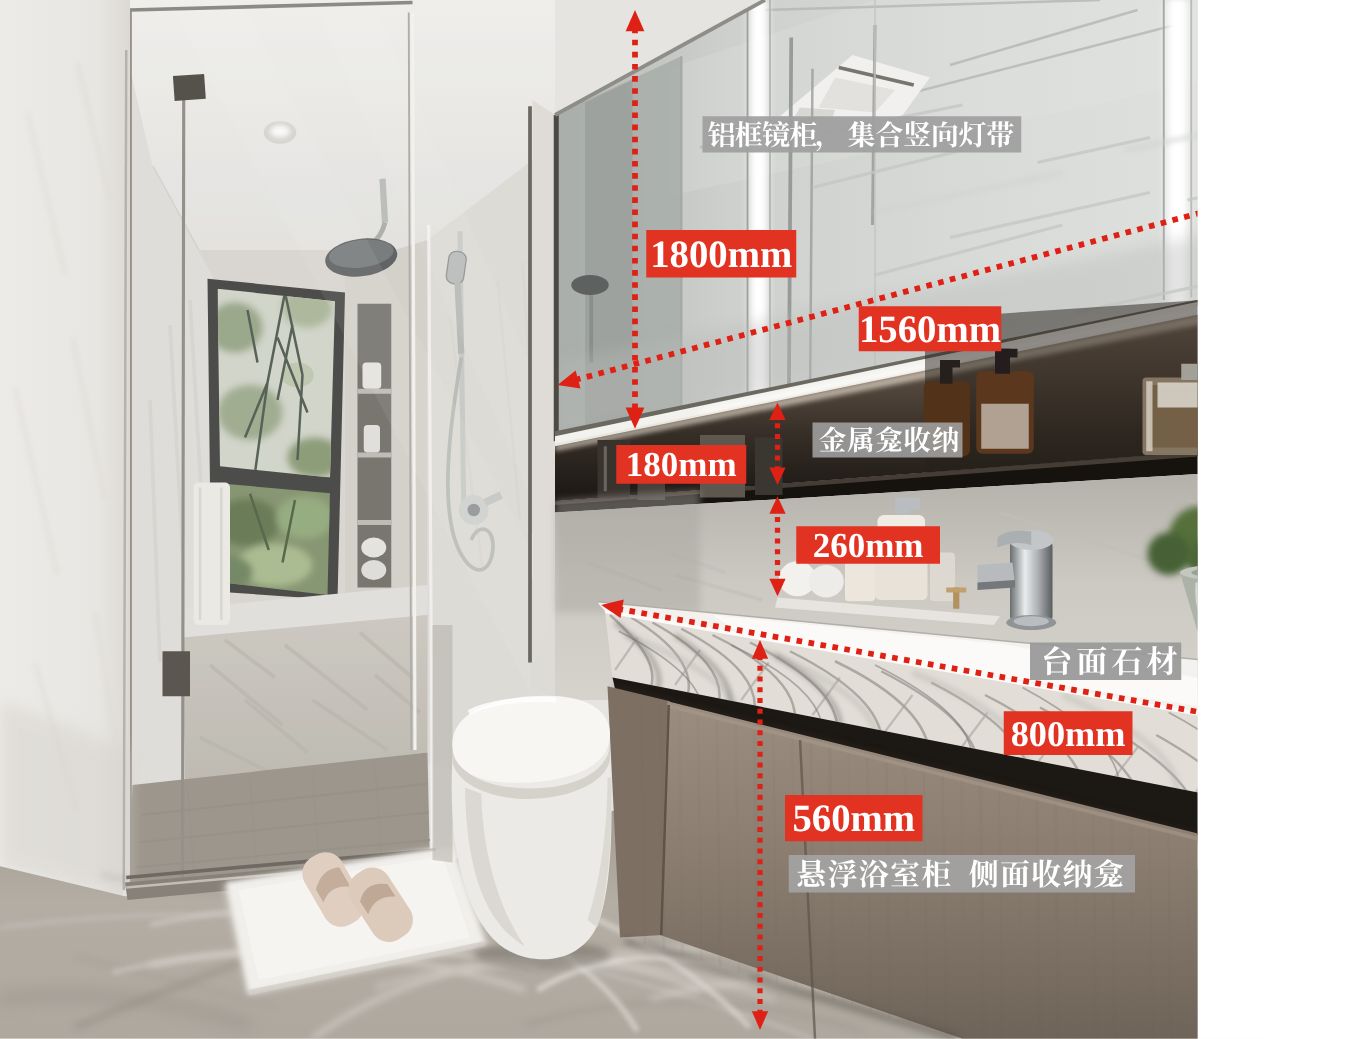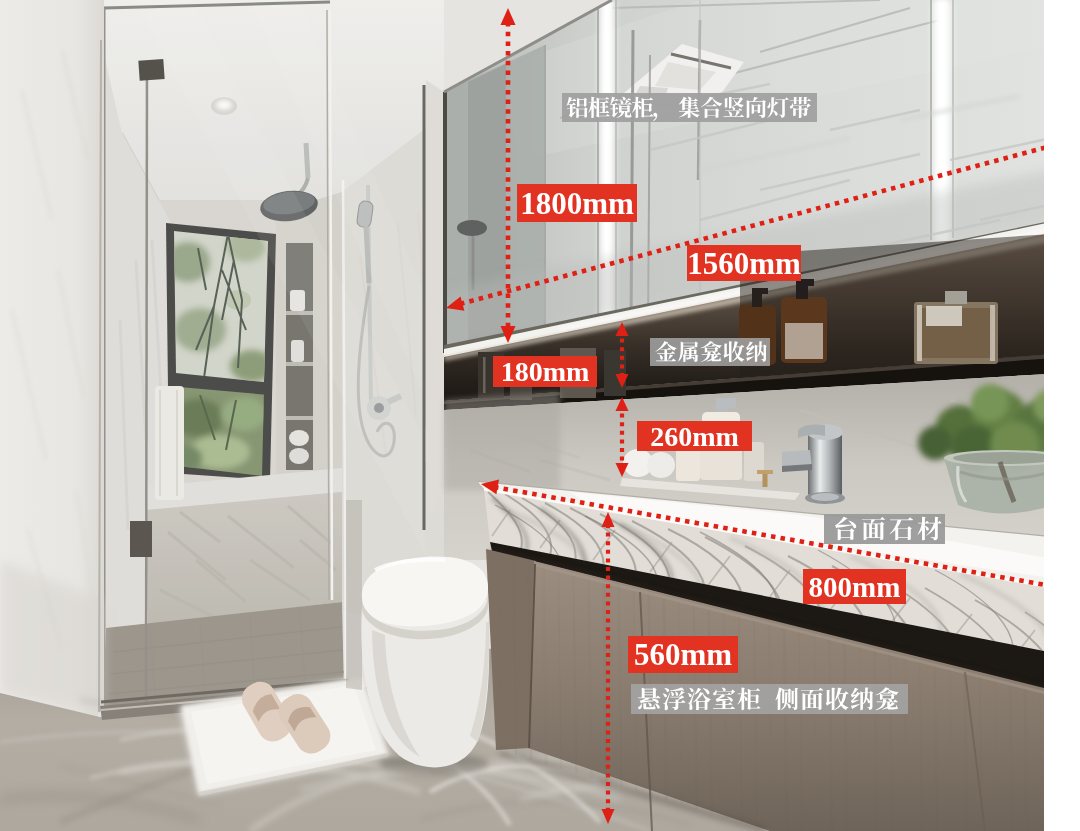--- a/index.html
+++ b/index.html
@@ -1,15 +1,15 @@
 <!DOCTYPE html>
 <html><head><meta charset="utf-8"><title>bathroom</title>
 <style>
 html,body{margin:0;padding:0;background:#fff;font-family:"Liberation Sans",sans-serif;}
-#page{width:1044px;height:831px;overflow:hidden;position:relative;}
+#page{width:958px;height:831px;overflow:hidden;position:relative;}
 </style></head>
 <body>
 <div id="page">
 <svg width="1080" height="831" viewBox="0 0 1080 831">
 <defs>
 <path id="g0" d="M566 25V297H818V25ZM458 371V-84H477C533 -84 566 -65 566 -57V-4H818V-70H838C895 -70 931 -50 931 -44V289C953 292 964 299 970 307L867 387L813 325H577ZM593 504V726H800V504ZM489 799V412H508C561 412 593 431 593 438V475H800V424H819C873 424 909 444 909 448V719C930 722 940 729 946 737L847 813L796 754H604ZM245 778C271 781 279 789 282 802L126 846C117 741 76 564 23 461L33 455C54 473 75 493 94 515L100 494H177V359H32L40 331H177V99C177 79 169 70 121 33L239 -71C247 -61 256 -45 259 -25C337 62 397 143 428 186L422 195L291 122V331H430C444 331 454 336 457 347C420 383 359 435 359 435L304 359H291V494H407C420 494 430 499 433 510C397 546 335 597 335 597L280 523H101C140 568 174 620 201 672H430C444 672 454 677 457 688C420 724 358 774 358 774L303 701H215C227 727 237 753 245 778Z"></path>
 <path id="g1" d="M315 678 266 604V809C292 813 300 823 302 838L159 852V604H28L36 575H146C126 426 88 270 23 155L36 144C84 193 125 247 159 307V-90H181C221 -90 266 -65 266 -54V471C285 431 301 380 301 337C373 266 465 414 266 503V575H379L390 577V25C379 17 367 7 360 -2L474 -70L508 -13H953C968 -13 978 -8 981 3C940 40 873 93 873 93L814 16H501V740H927C942 740 952 745 955 756C914 792 846 846 846 846L787 768H515L390 822V607C358 640 315 678 315 678ZM826 695 770 622H534L542 593H656V406H549L557 377H656V165H524L532 136H924C938 136 947 141 950 152C914 188 852 240 852 240L798 165H759V377H891C905 377 914 382 917 393C886 427 831 477 831 477L784 406H759V593H899C913 593 923 598 926 609C888 644 826 695 826 695Z"></path>
 <path id="g2" d="M472 687 463 681C487 652 509 603 508 560C596 487 704 654 472 687ZM852 802 796 725H676C733 746 747 846 567 856L559 850C581 825 604 779 606 739C614 732 623 728 631 725H393L401 697H735C725 651 707 586 693 539H368L376 511H958C972 511 983 516 986 527C947 562 883 612 883 612L828 539H723C762 571 804 609 834 636C856 634 868 642 872 654L741 697H927C941 697 951 702 953 713C916 749 852 802 852 802ZM523 171C513 90 475 3 300 -78L310 -91C567 -21 627 85 647 190H679V21C679 -44 689 -65 770 -65H831C943 -65 976 -46 976 -7C976 13 972 25 947 37L944 140H933C917 92 904 53 895 39C891 31 887 29 878 29C871 29 858 29 843 29H804C787 29 785 32 785 43V155H804C838 155 890 174 892 181V397C910 401 923 409 928 416L825 493L776 441H537L421 487V146H437C472 146 509 160 523 171ZM785 412V331H531V412ZM531 302H785V219H531ZM220 791C244 793 253 802 256 814L104 852C94 757 58 578 21 484L32 478C45 492 58 508 70 524L76 505H141V334H30L38 305H141V91C141 70 135 62 99 32L200 -63C208 -54 217 -39 220 -20C292 64 352 143 381 183L375 194C330 166 285 138 244 115V305H374C387 305 397 310 400 321C369 355 316 403 316 403L269 334H244V505H332C345 505 355 510 358 521C327 555 271 603 271 603L223 533H77C111 579 143 631 170 682H361C375 682 385 687 387 698C353 730 300 770 300 770L251 711H185C199 739 211 766 220 791Z"></path>
 <path id="g3" d="M358 682 306 606H299V809C326 813 333 822 335 837L189 851V606H30L38 577H174C148 425 100 268 23 153L35 142C96 196 148 257 189 325V-90H212C252 -90 299 -66 299 -55V467C322 422 343 364 343 315C423 238 521 403 299 496V577H426C439 577 448 581 451 590V15C440 7 428 -4 421 -12L536 -80L570 -23H953C967 -23 978 -18 980 -7C945 31 881 87 881 87L827 6H563V248H782V190H802C858 190 891 222 891 230V474C907 477 921 484 927 491L834 571L784 519L782 518H563V715H937C951 715 962 720 965 731C925 769 856 825 856 825L795 743H577L451 804V595C417 631 358 682 358 682ZM782 277H563V490H782Z"></path>
 <path id="g4" d="M440 851 432 845C458 817 483 767 487 723C588 648 695 836 440 851ZM772 777 713 699H316L308 702C326 722 343 744 359 767C381 763 395 771 401 782L253 854C201 719 113 594 32 522L42 511C92 532 141 559 187 592V257H207C266 257 302 284 302 292V320H880C894 320 904 325 907 336C865 375 796 429 796 429L734 349H576V441H833C847 441 857 446 859 457C820 492 757 542 757 542L700 470H576V557H832C846 557 857 562 859 573C820 609 757 658 757 658L700 586H576V671H853C867 671 877 676 880 687C840 724 772 777 772 777ZM850 302 788 219 558 218V273C582 276 589 286 591 298L436 312V219H43L51 190H341C272 96 162 4 32 -55L39 -67C197 -28 336 33 436 116V-89H458C504 -89 557 -69 558 -60V190C628 70 738 -15 880 -65C892 -7 926 30 970 43L971 54C837 71 681 120 590 190H933C947 190 957 195 960 206C919 246 850 302 850 302ZM302 470V557H456V470ZM302 441H456V349H302ZM302 586V671H456V586Z"></path>

